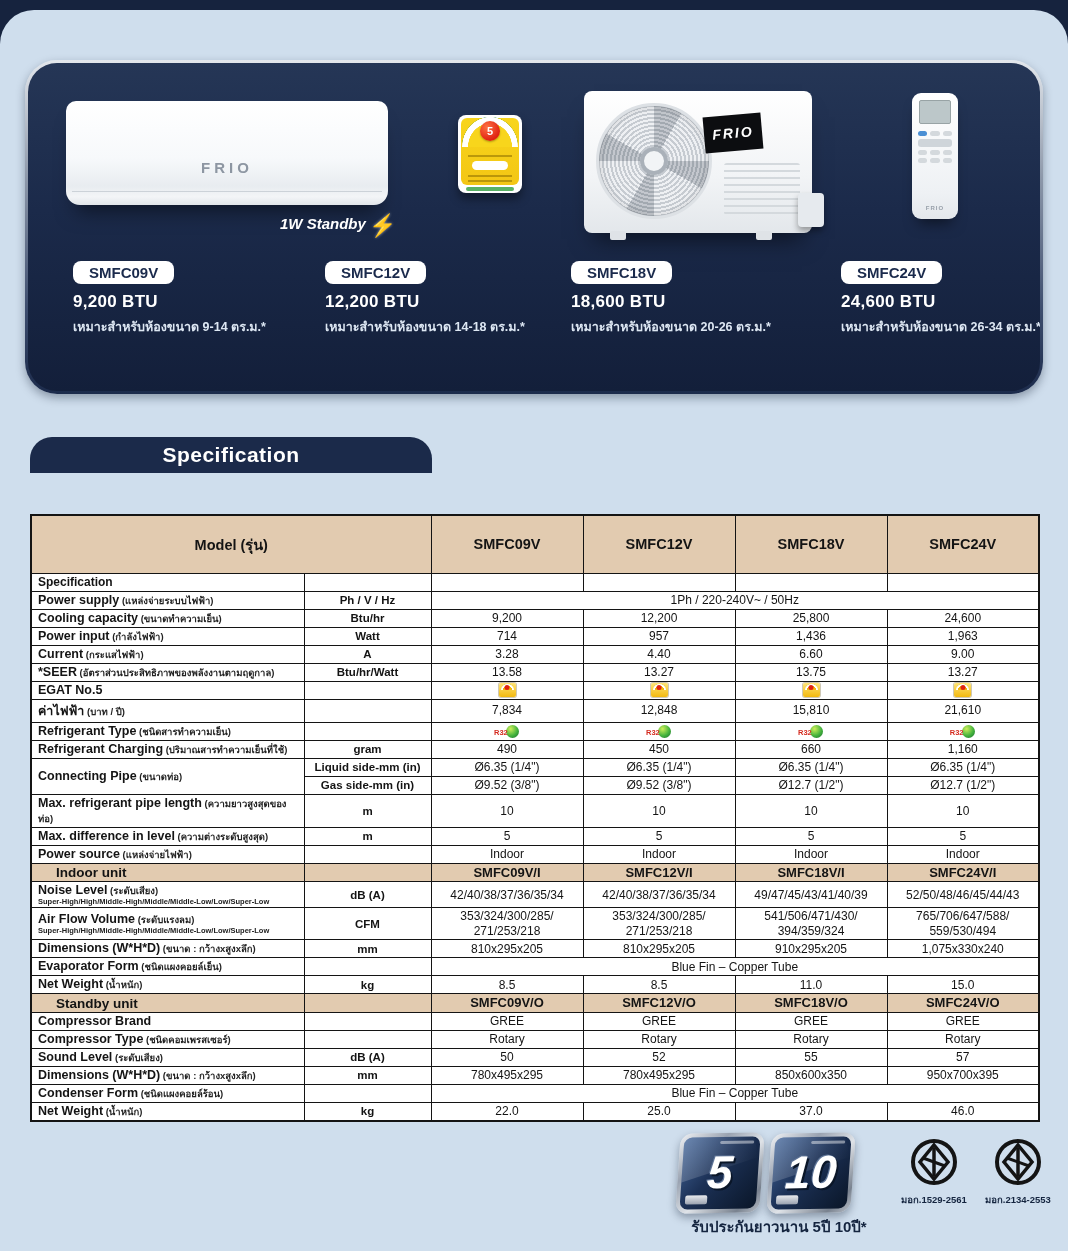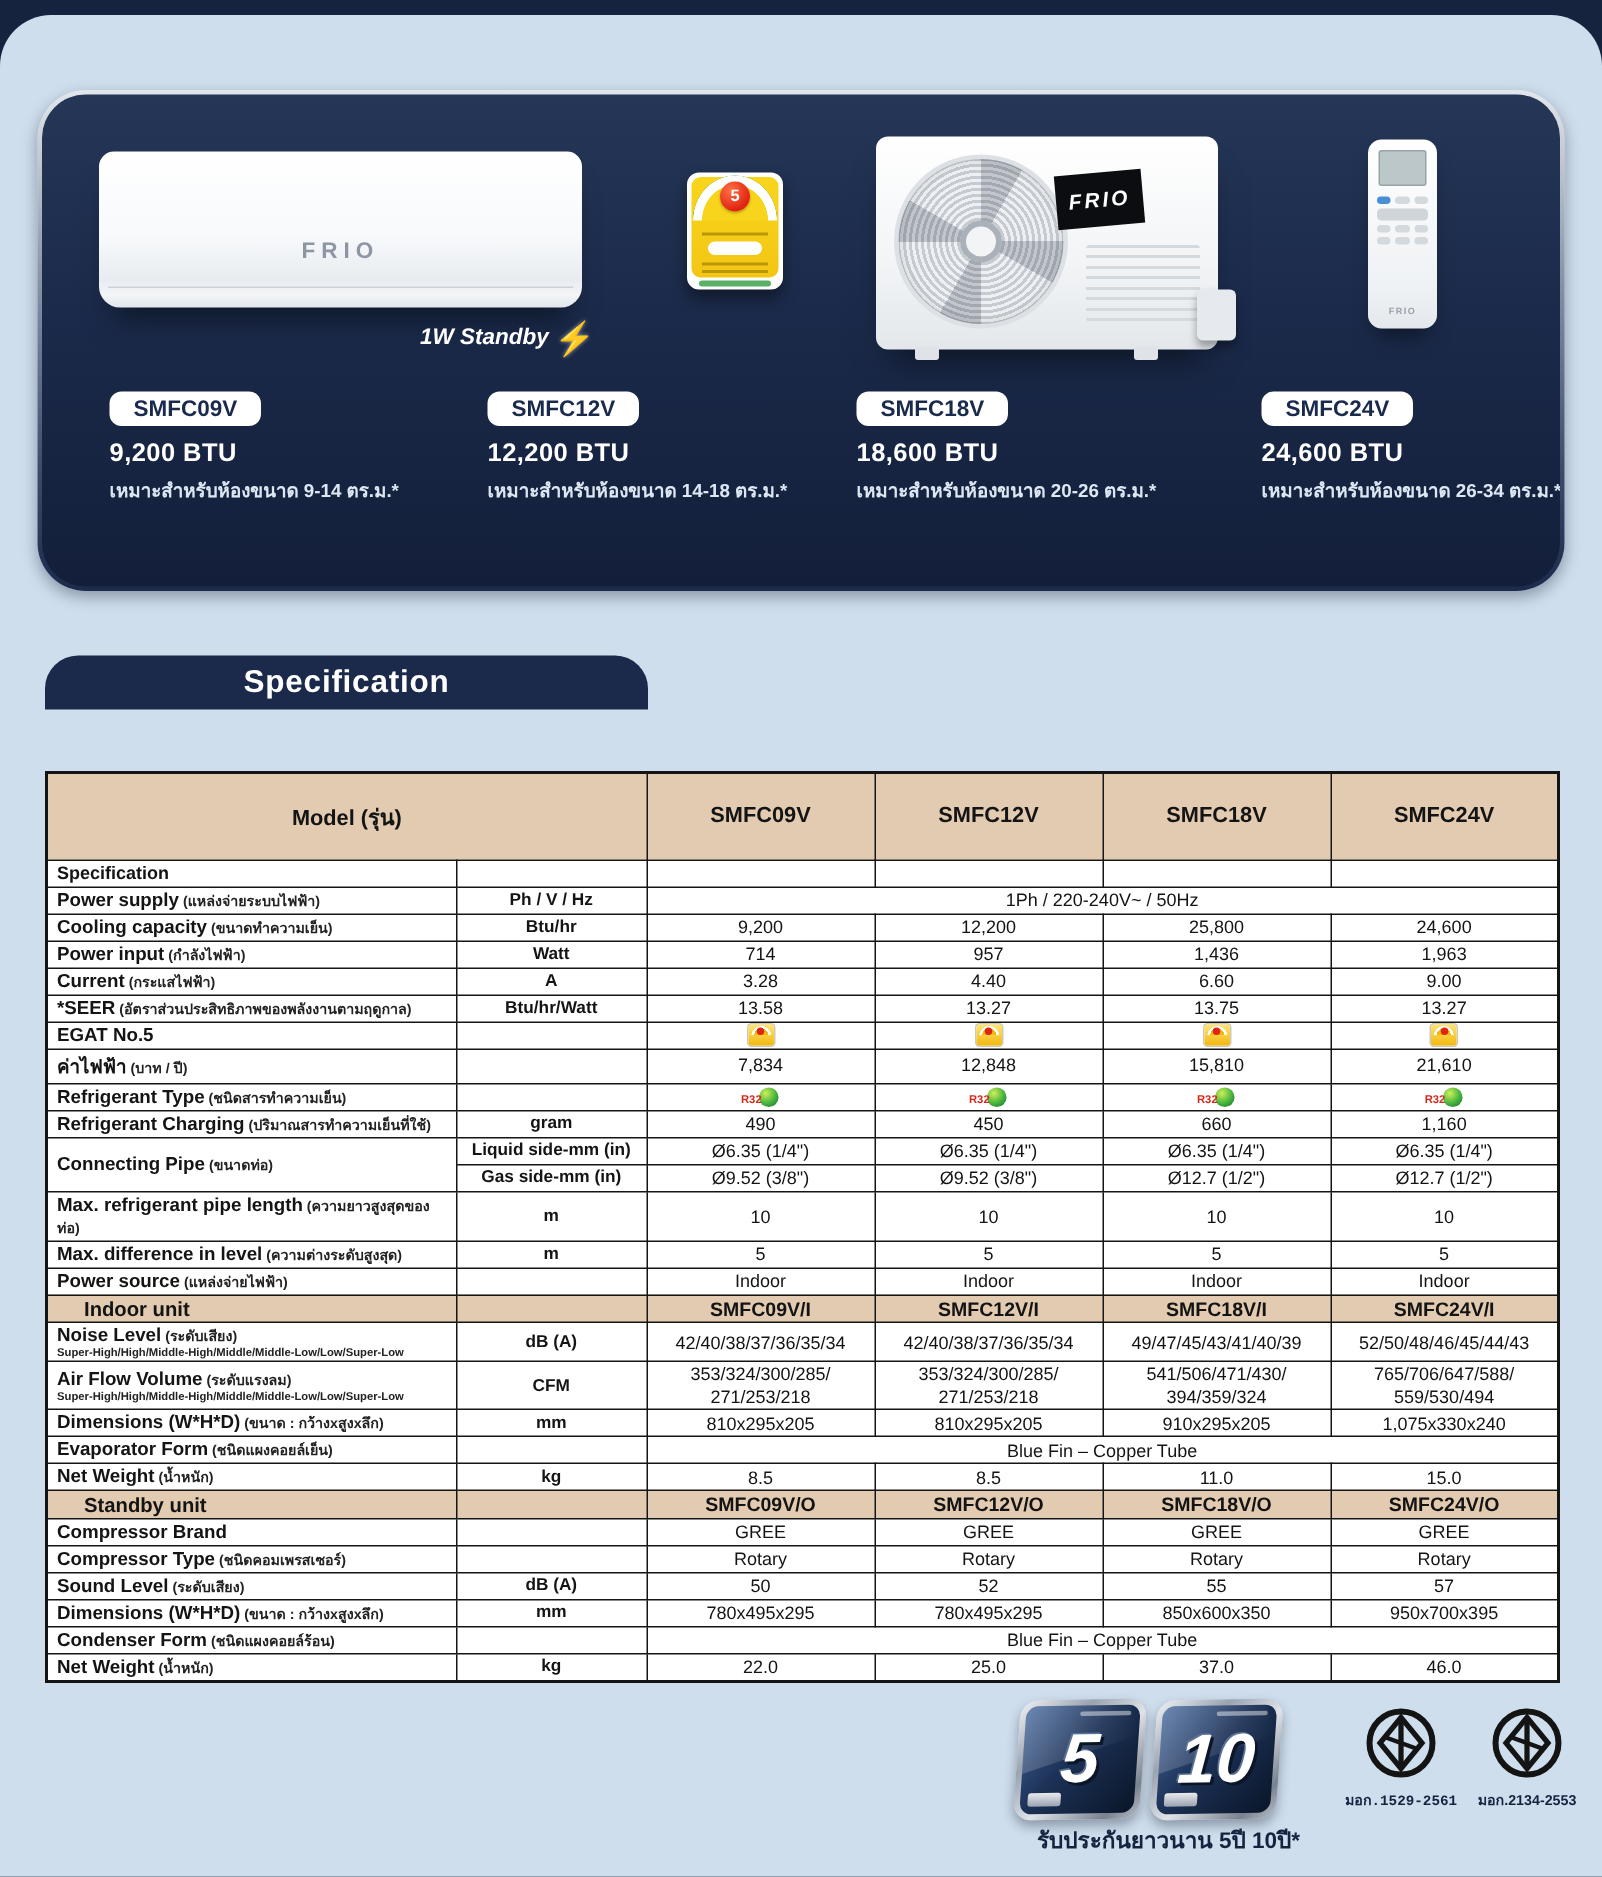--- a/index.html
+++ b/index.html
@@ -135,21 +135,21 @@
     font-size:46px; line-height:54px; font-weight:bold; font-style:italic;
     text-shadow:2px 2px 0 #0a1628, -1px -1px 0 #5d7396; }
   .badge-chip { position:absolute; left:5px; bottom:5px; width:22px; height:9px; border-radius:2px;
     background:linear-gradient(180deg,#e8eaee,#9aa2b0); }
   .badge-topline { position:absolute; right:6px; top:4px; width:34px; height:3px; border-radius:2px;
     background:rgba(255,255,255,.45); }
   .warranty-caption { position:absolute; top:1205px; left:664px; width:230px; text-align:center;
     color:#14243f; font-size:15px; font-weight:bold; }
 
   .tis-group { position:absolute; top:1128px; display:flex; flex-direction:column; align-items:center; width:80px; }
-  .tis1 { left:894px;font-family:Liberation Mono, monospace; } .tis2 { left:978px; }
+  .tis1 { left:894px; } .tis2 { left:978px; }
   .tis-label { margin-top:6px; font-size:9.5px; font-weight:bold; color:#14243f; white-space:nowrap; }
 </style>
 </head>
 <body>
 
 <div class="sheet">
 
   <div class="hero-border">
     <div class="hero">
 

